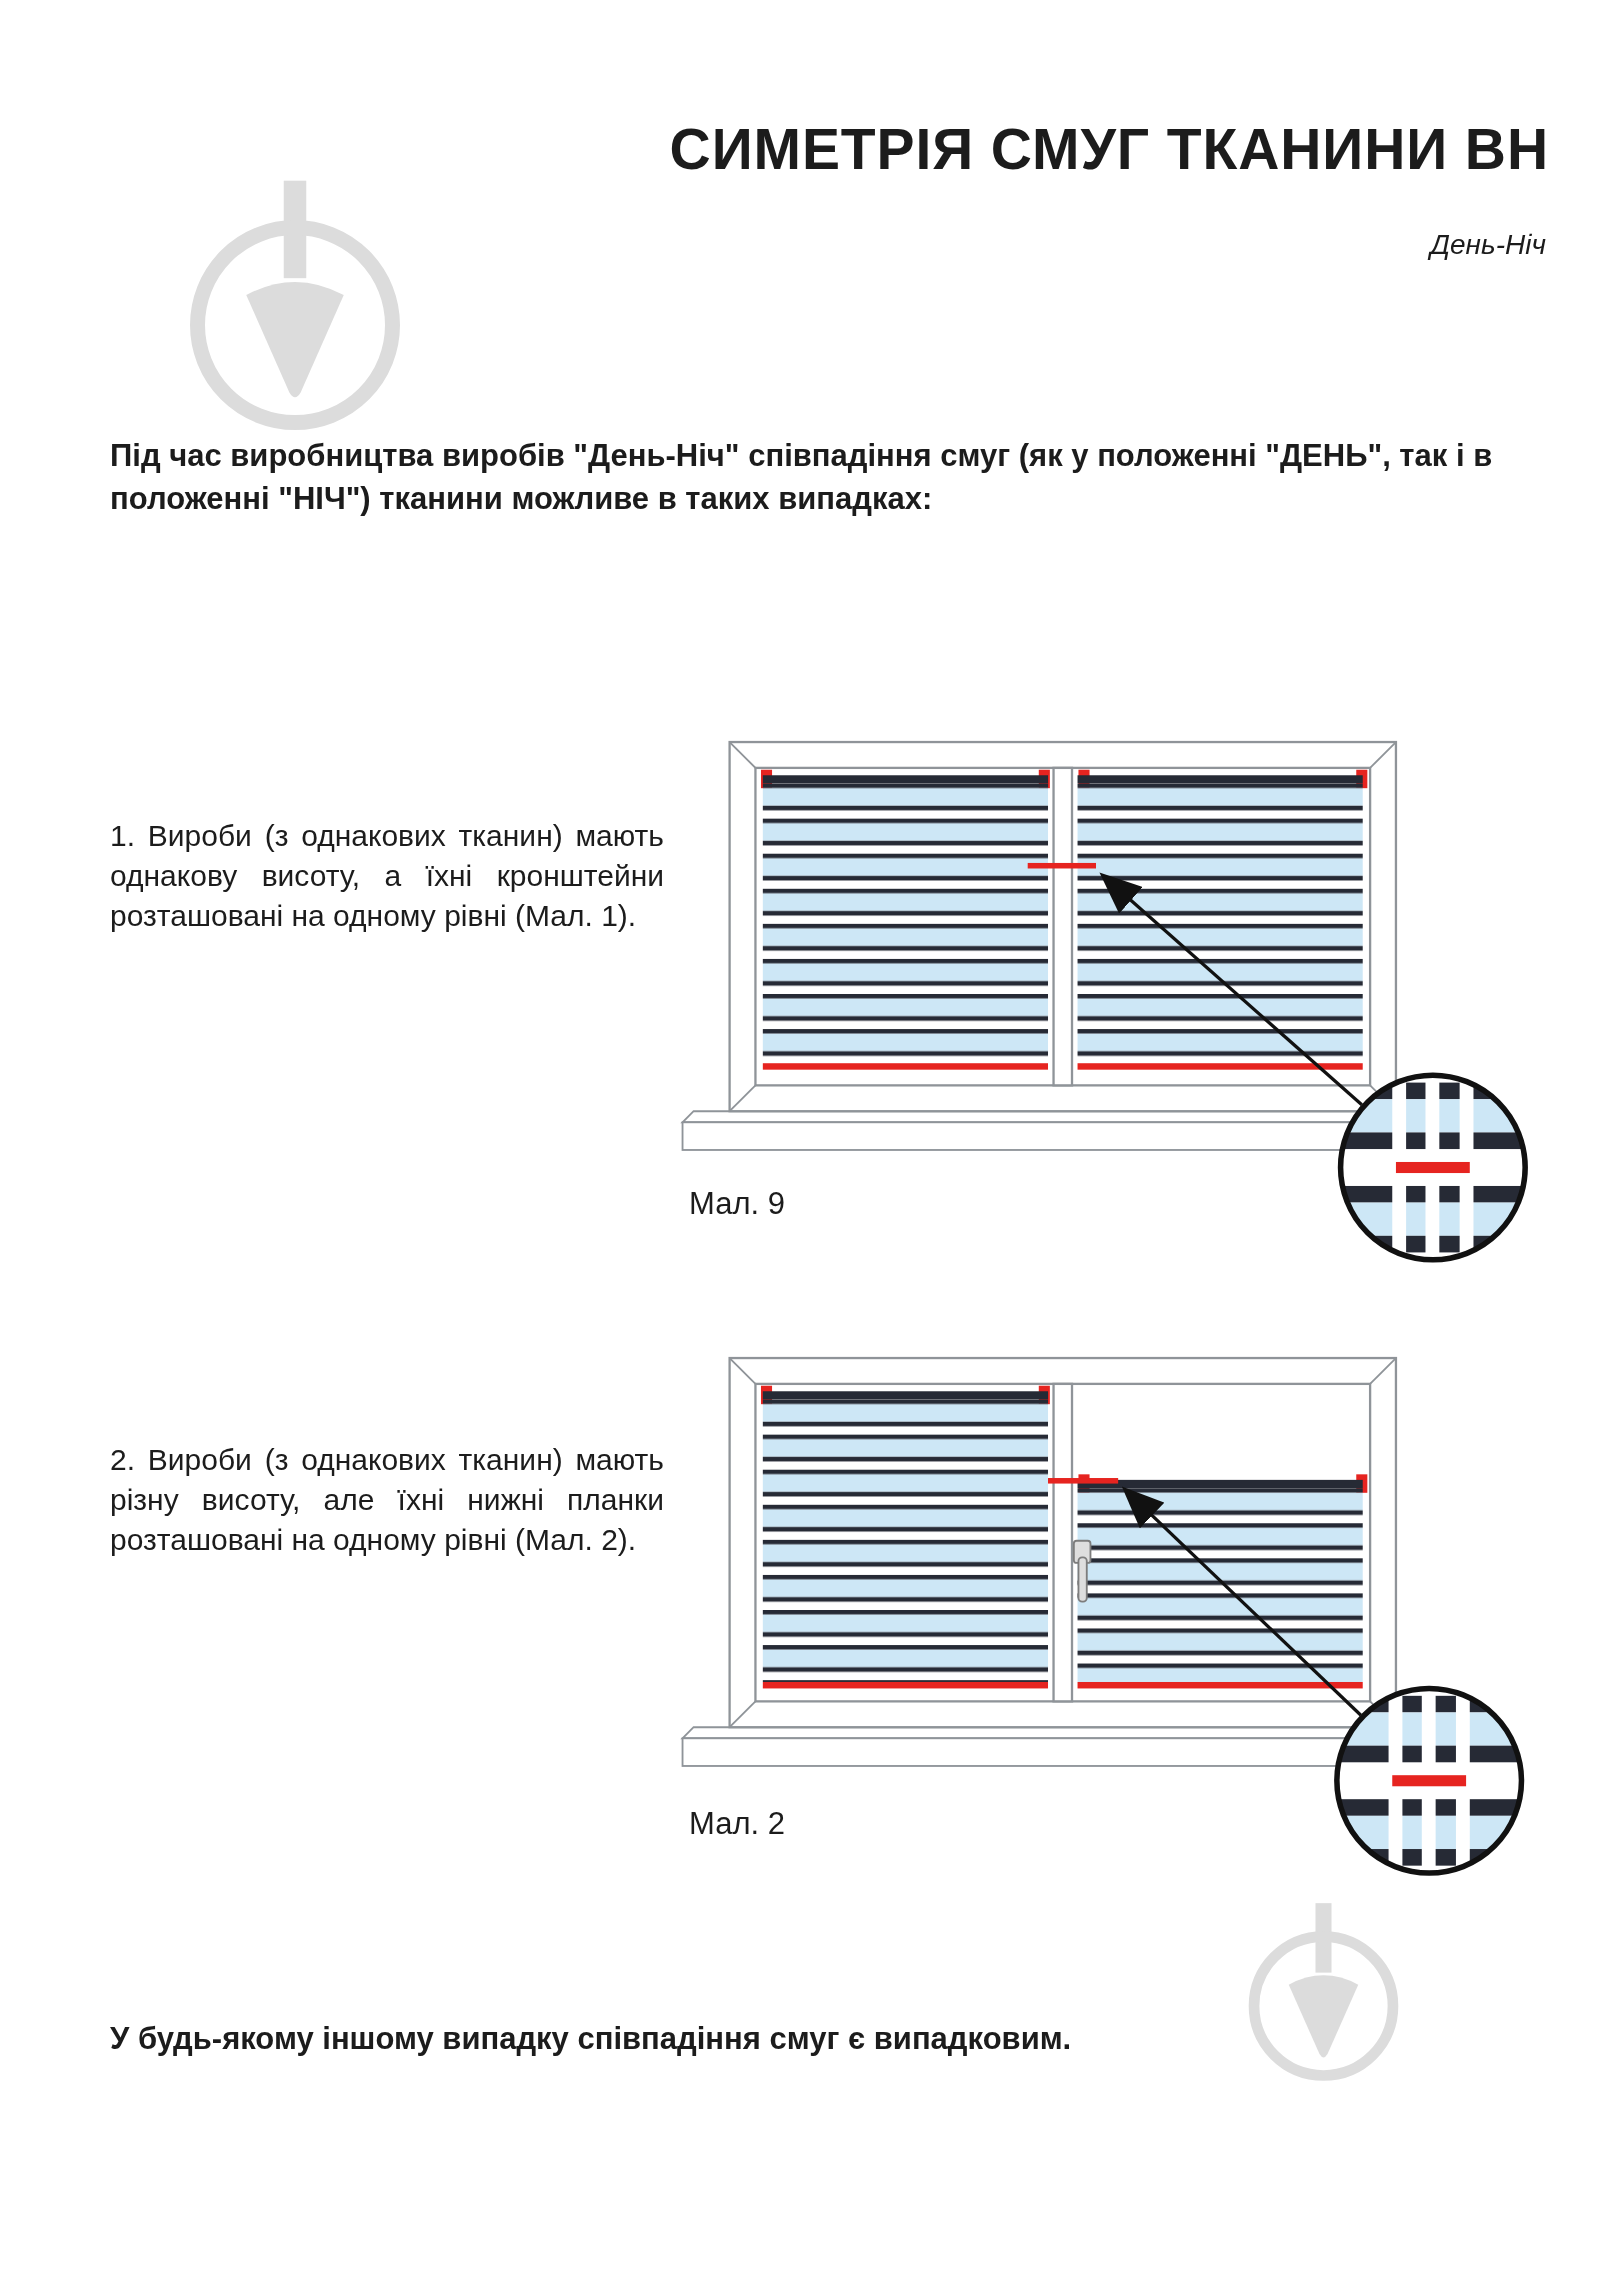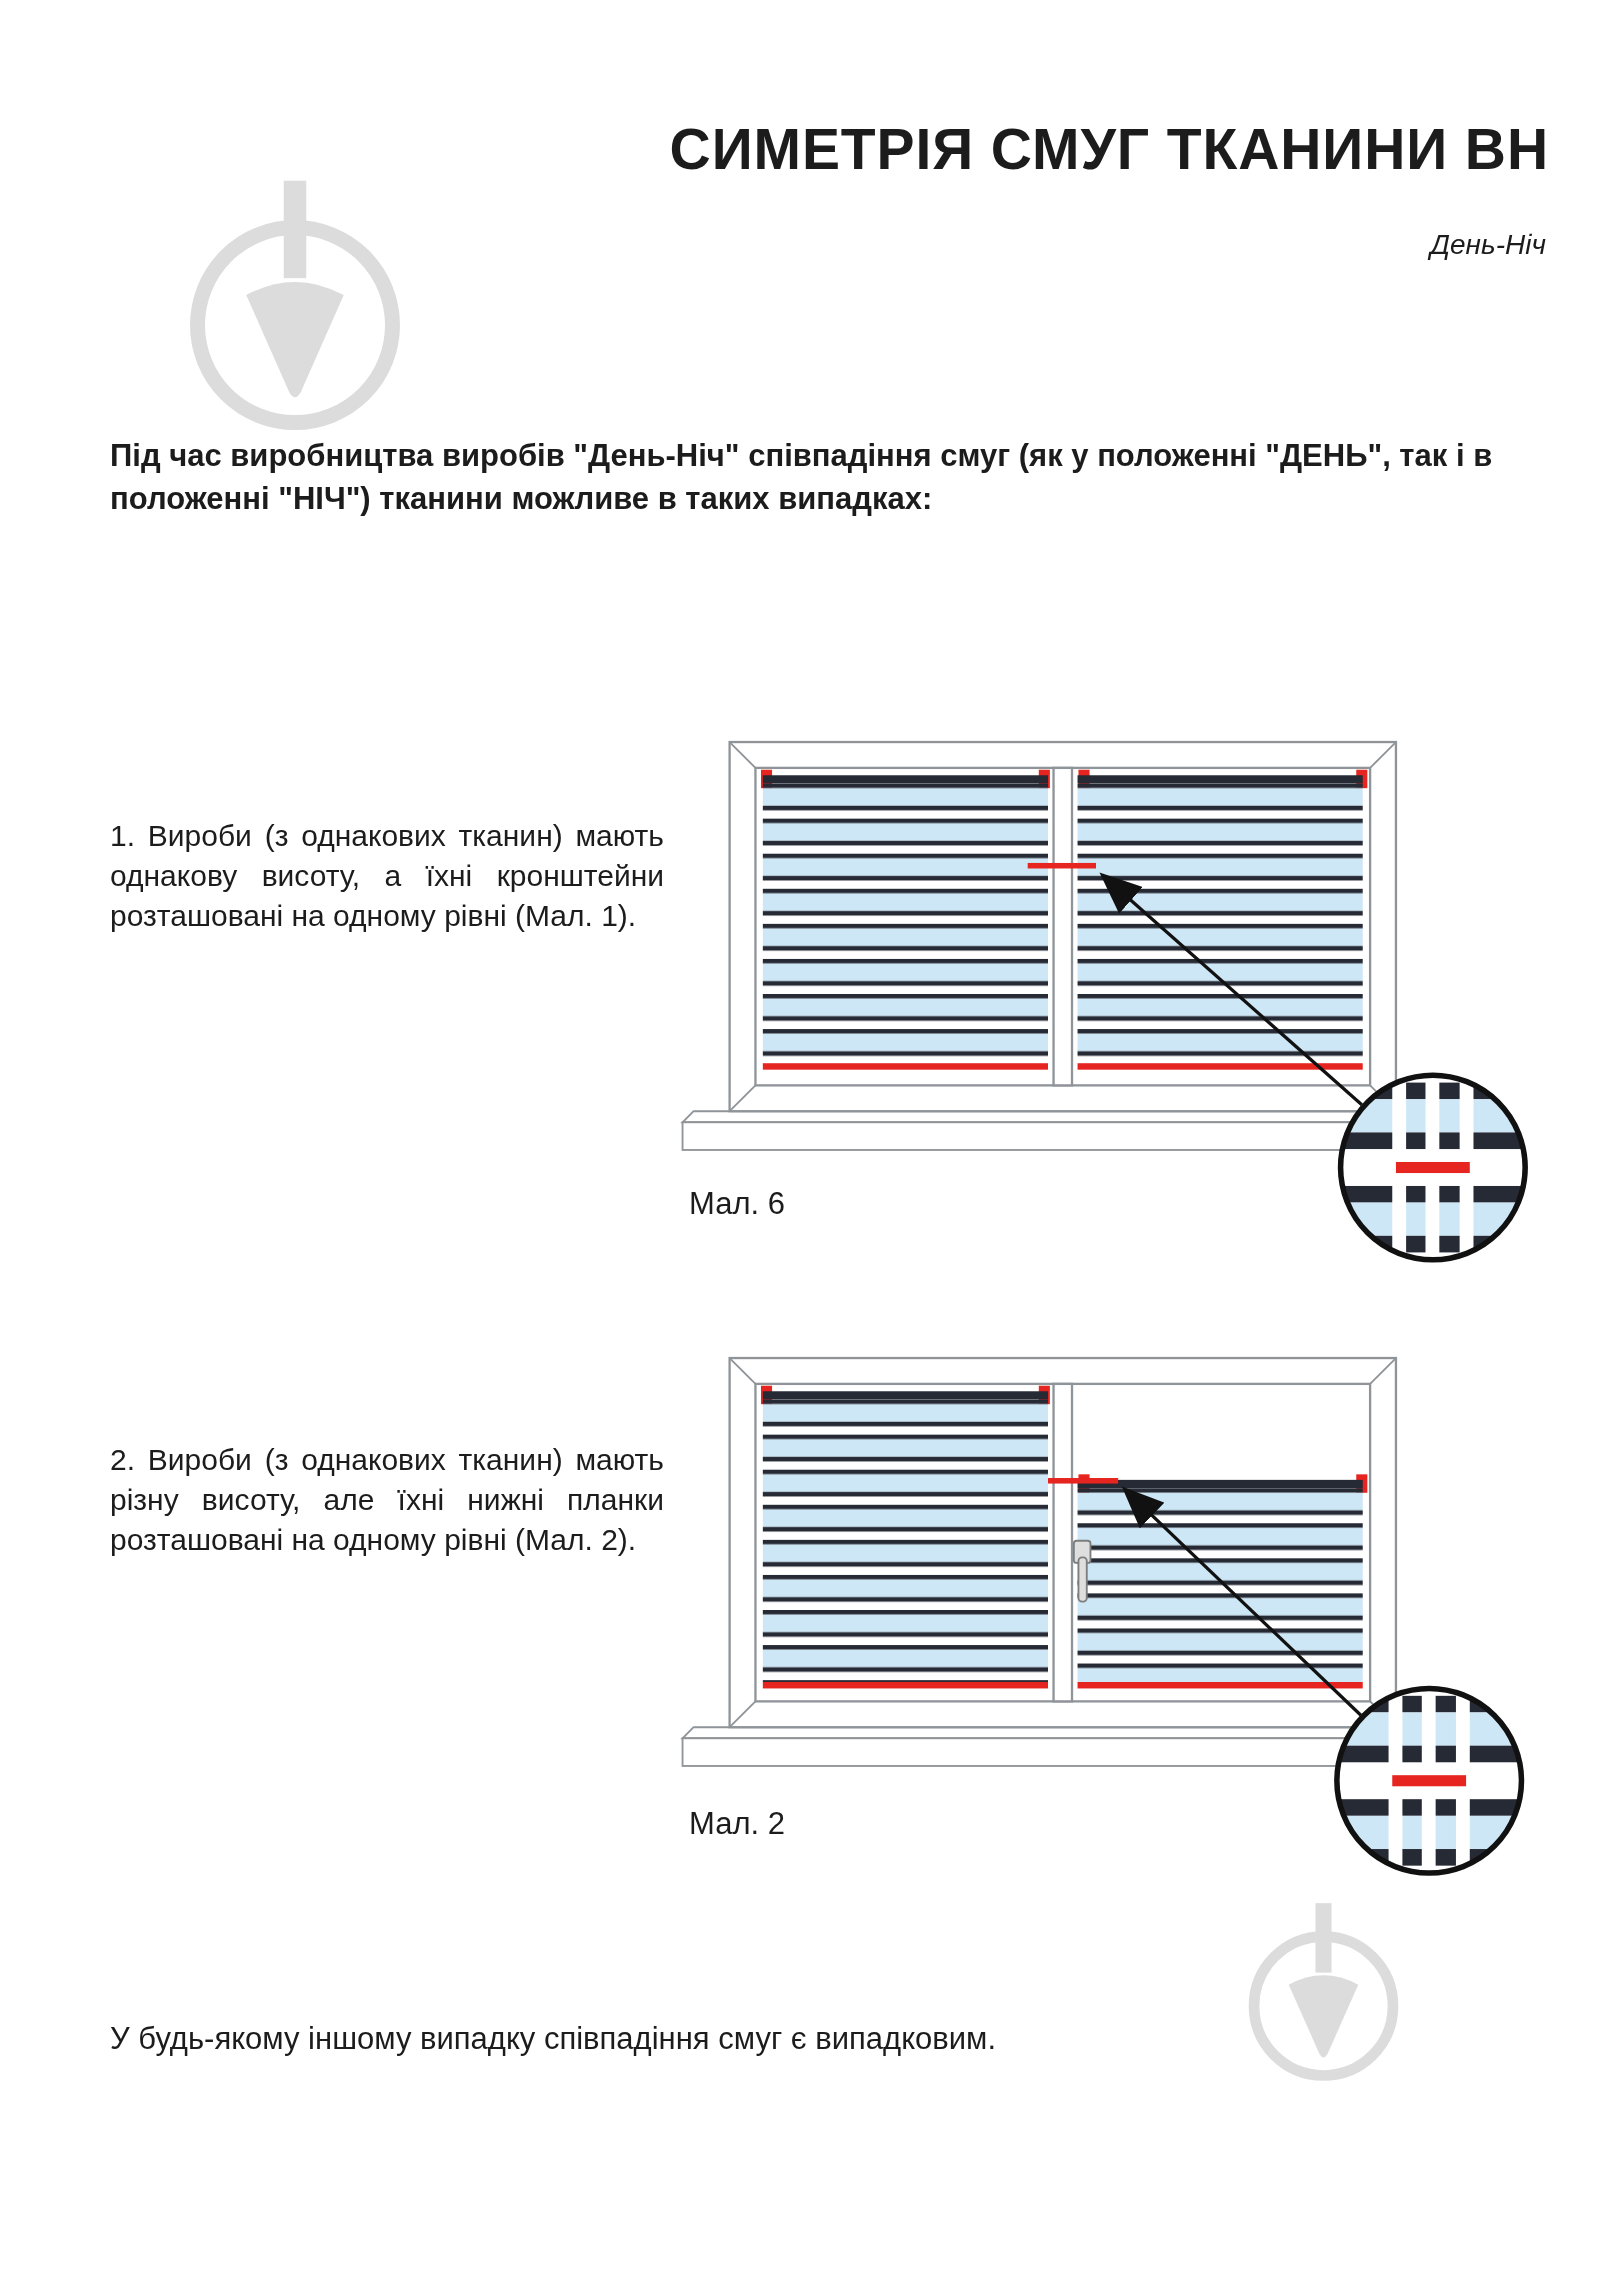--- a/index.html
+++ b/index.html
@@ -36,21 +36,21 @@
   #case1-text{top:816px;}
   #case2-text{top:1440px;}
   .fig-caption{
     left:689px;
     font-size:31px;font-weight:400;
   }
   #fig1-caption{top:1186px;}
   #fig2-caption{top:1806px;}
   .footer-note{
     top:2021px;left:110px;width:1163px;
-    font-size:31px;font-weight:400;
+    font-size:31px;font-weight:700;
   }
   
   .red{fill:var(--accent-red,#e62420);}
   .dark{fill:var(--stripe-dark,#262a35);}
   .light{fill:var(--stripe-light,#cde7f6);}
   .frame{fill:#ffffff;stroke:var(--frame-outline,#8f9499);stroke-width:2.5;}
   .frameline{stroke:var(--frame-outline,#8f9499);stroke-width:2;}
   .sillface{fill:#ffffff;stroke:var(--frame-outline,#8f9499);stroke-width:2;}
   .arrowline{stroke:#111111;stroke-width:3.5;}
   .lensfill{fill:#ffffff;}
@@ -140,21 +140,21 @@
         <rect x="730" y="549" width="204" height="18" class="dark"></rect>
         <rect x="788" y="373" width="15" height="204" class="whitebar"></rect>
         <rect x="824" y="373" width="15" height="204" class="whitebar"></rect>
         <rect x="861" y="373" width="15" height="204" class="whitebar"></rect>
         <rect x="792" y="469" width="80" height="12" class="red"></rect>
       </g>
       <circle cx="832" cy="475" r="100" class="lensoutline"></circle>
     </g>
   </svg>
 
-  <div id="fig1-caption" class="abs fig-caption">Мал. 6</div>
+  <div id="fig1-caption" class="abs fig-caption">Мал. 9</div>
 
   <div id="case2-text" class="abs case-text">2. Вироби (з однакових тканин) мають різну висоту, але їхні нижні планки розташовані на одному рівні (Мал. 2).</div>
 
   <svg class="abs" style="left:665px;top:1345px;" width="886" height="554" viewBox="0 0 960 600">
     <defs>
       <pattern id="fab2a" x="0" y="59" width="12" height="38" patternUnits="userSpaceOnUse">
         <rect x="0" y="0" width="12" height="5" class="dark"></rect>
         <rect x="0" y="5" width="12" height="19" class="light"></rect>
         <rect x="0" y="24" width="12" height="5" class="dark"></rect>
       </pattern>

